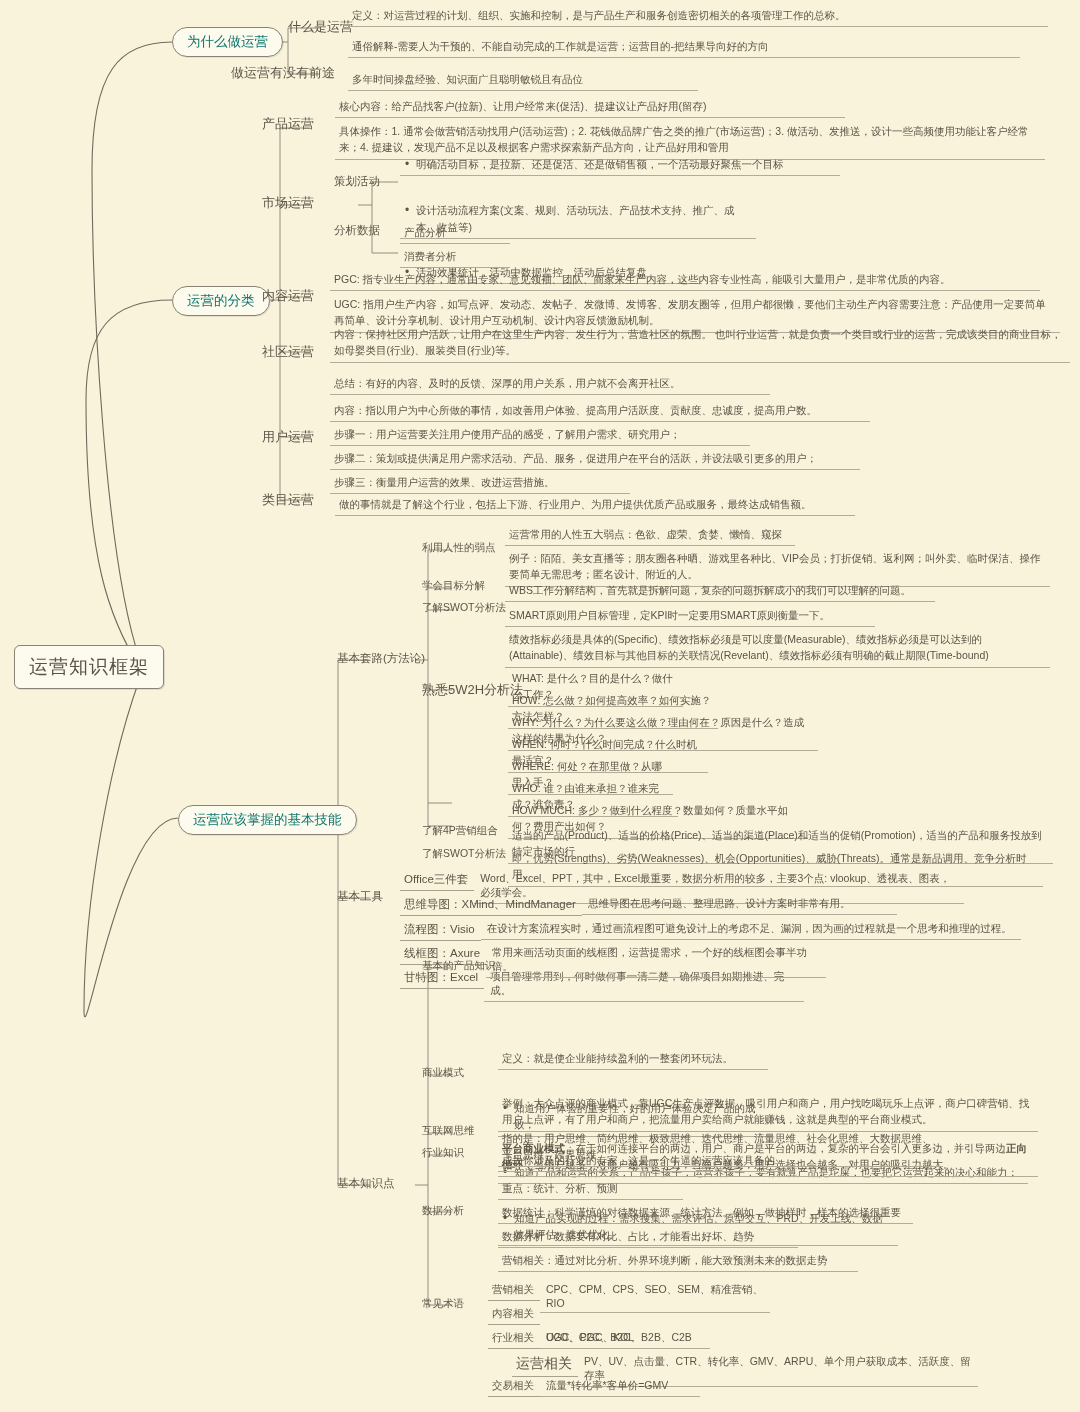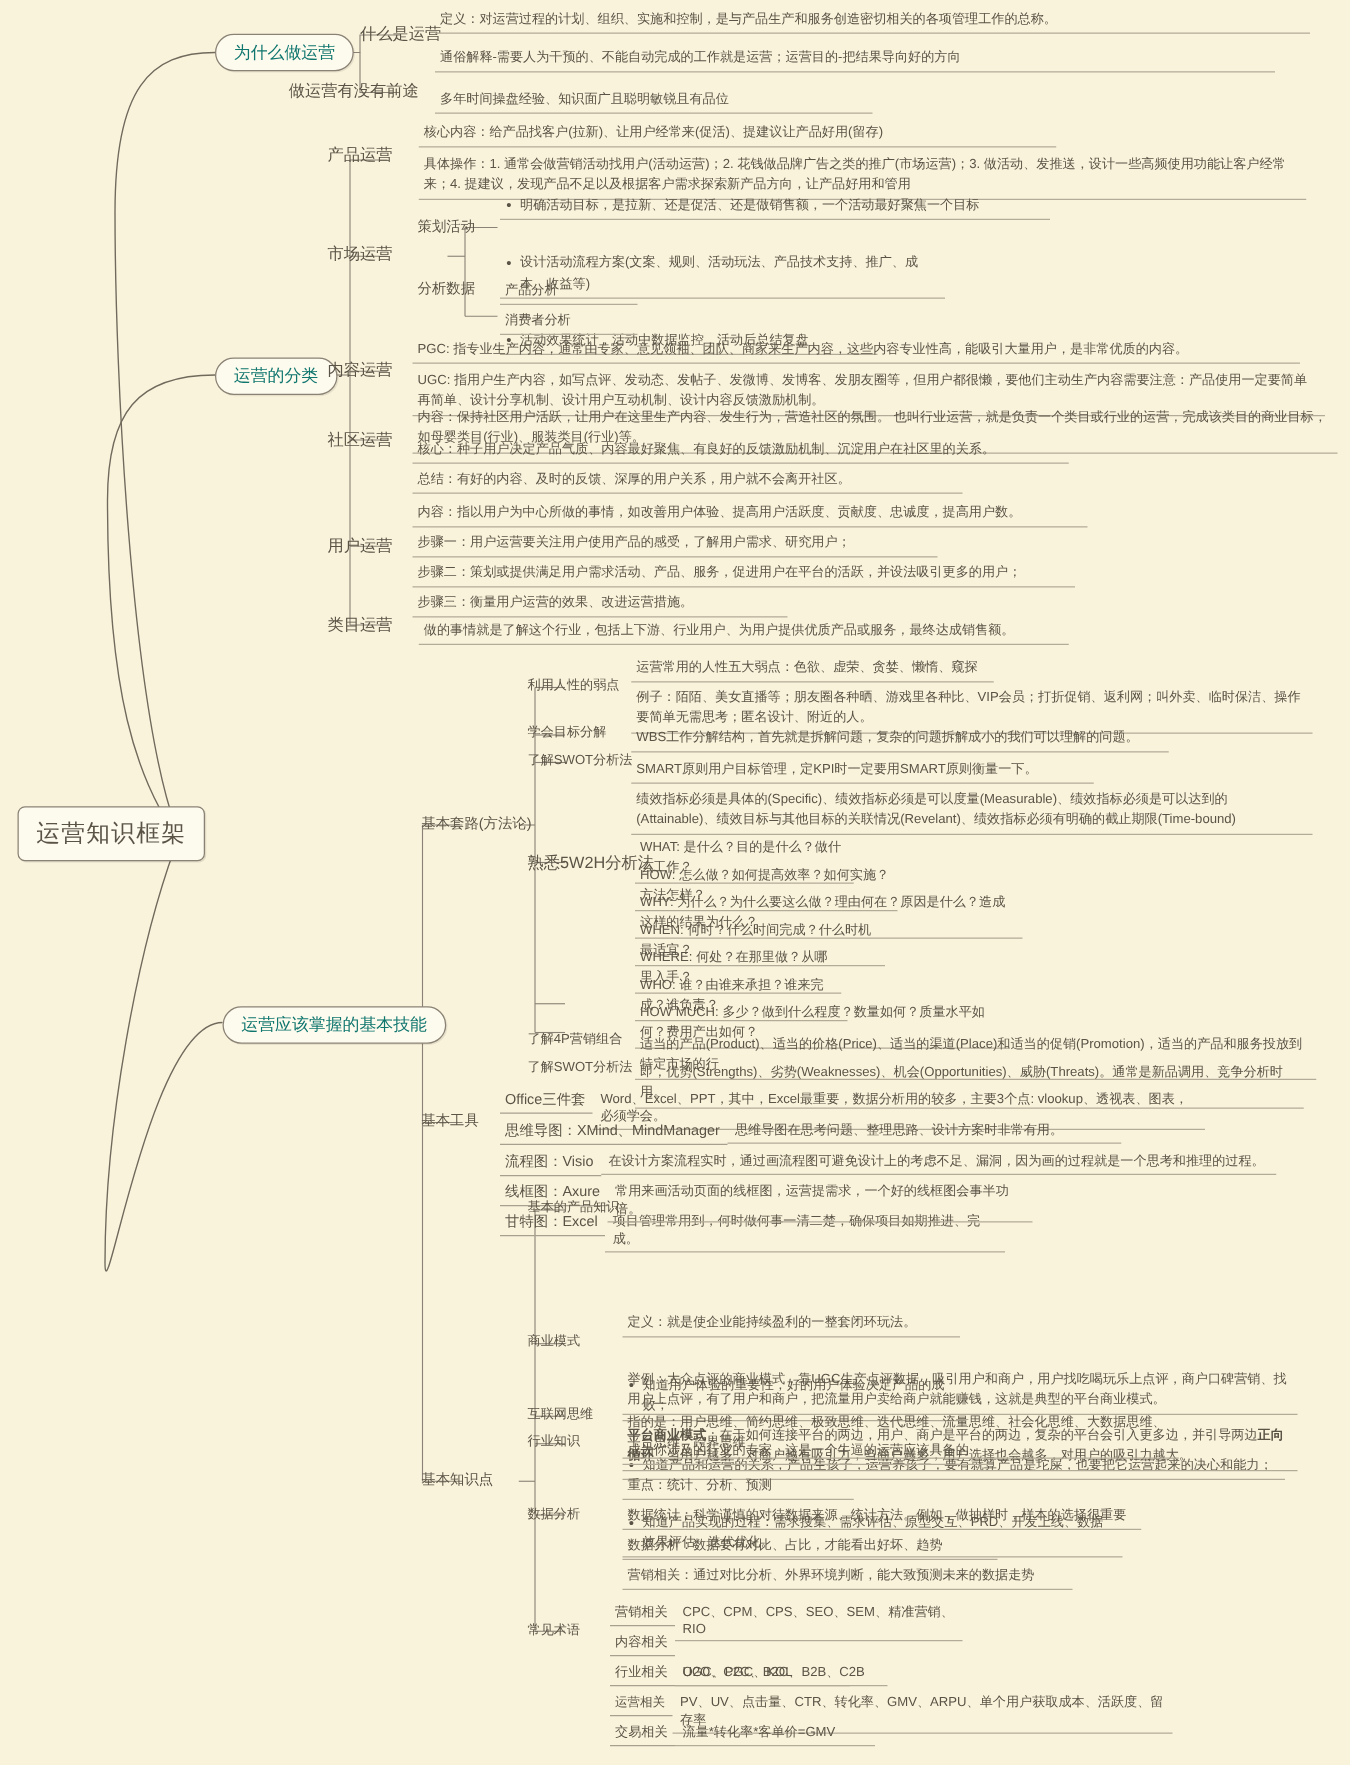--- a/index.html
+++ b/index.html
@@ -178,21 +178,20 @@
   <div class="node lvl2 nb" style="left:330px; top:222px; font-size:11.5px;">分析数据</div>
   <div class="node leaf" style="left:400px; top:222px; width:110px;">产品分析</div>
   <div class="node leaf" style="left:400px; top:246px; width:110px;">消费者分析</div>
 
   <div class="node lvl2 nb" style="left:258px; top:286px;">内容运营</div>
   <div class="node leaf" style="left:330px; top:269px; width:710px;">PGC: 指专业生产内容，通常由专家、意见领袖、团队、商家来生产内容，这些内容专业性高，能吸引大量用户，是非常优质的内容。</div>
   <div class="node leaf" style="left:330px; top:294px; width:730px;">UGC: 指用户生产内容，如写点评、发动态、发帖子、发微博、发博客、发朋友圈等，但用户都很懒，要他们主动生产内容需要注意：产品使用一定要简单再简单、设计分享机制、设计用户互动机制、设计内容反馈激励机制。</div>
 
   <div class="node lvl2 nb" style="left:258px; top:342px;">社区运营</div>
   <div class="node leaf" style="left:330px; top:324px; width:740px;">内容：保持社区用户活跃，让用户在这里生产内容、发生行为，营造社区的氛围。                也叫行业运营，就是负责一个类目或行业的运营，完成该类目的商业目标，如母婴类目(行业)、服装类目(行业)等。</div>
-  <div class="node leaf" style="left:330px; top:349px; width:525px;">核心：种子用户决定产品气质、内容最好聚焦、有良好的反馈激励机制、沉淀用户在社区里的关系。</div>
   <div class="node leaf" style="left:330px; top:373px; width:440px;">总结：有好的内容、及时的反馈、深厚的用户关系，用户就不会离开社区。</div>
 
   <div class="node lvl2 nb" style="left:258px; top:427px;">用户运营</div>
   <div class="node leaf" style="left:330px; top:400px; width:540px;">内容：指以用户为中心所做的事情，如改善用户体验、提高用户活跃度、贡献度、忠诚度，提高用户数。</div>
   <div class="node leaf" style="left:330px; top:424px; width:420px;">步骤一：用户运营要关注用户使用产品的感受，了解用户需求、研究用户；</div>
   <div class="node leaf" style="left:330px; top:448px; width:530px;">步骤二：策划或提供满足用户需求活动、产品、服务，促进用户在平台的活跃，并设法吸引更多的用户；</div>
   <div class="node leaf" style="left:330px; top:472px; width:300px;">步骤三：衡量用户运营的效果、改进运营措施。</div>
 
   <div class="node lvl2 nb" style="left:258px; top:490px;">类目运营</div>
   <div class="node leaf" style="left:335px; top:494px; width:520px;">做的事情就是了解这个行业，包括上下游、行业用户、为用户提供优质产品或服务，最终达成销售额。</div>
@@ -282,21 +281,21 @@
   </div>
   <div class="node kv" style="left:488px; top:1305px;">
     <span class="k" style="font-size:10.5px;">内容相关</span>
     <span class="v" style="width:140px;margin-top:24px;">UGC、PGC、KOL</span>
   </div>
   <div class="node kv" style="left:488px; top:1329px;">
     <span class="k" style="font-size:10.5px;">行业相关</span>
     <span class="v" style="width:170px;">O2O、C2C、B2C、B2B、C2B</span>
   </div>
   <div class="node kv" style="left:488px; top:1353px;">
-    <span class="k" style="font-size:10px;">运营相关</span>
+    <span class="k" style="font-size:14px;margin-left:24px;">运营相关</span>
     <span class="v" style="width:400px;">PV、UV、点击量、CTR、转化率、GMV、ARPU、单个用户获取成本、活跃度、留存率</span>
   </div>
   <div class="node kv" style="left:488px; top:1377px;">
     <span class="k" style="font-size:10.5px;">交易相关</span>
     <span class="v" style="width:160px;">流量*转化率*客单价=GMV</span>
   </div>
 
 </div>
 
 </body></html>

